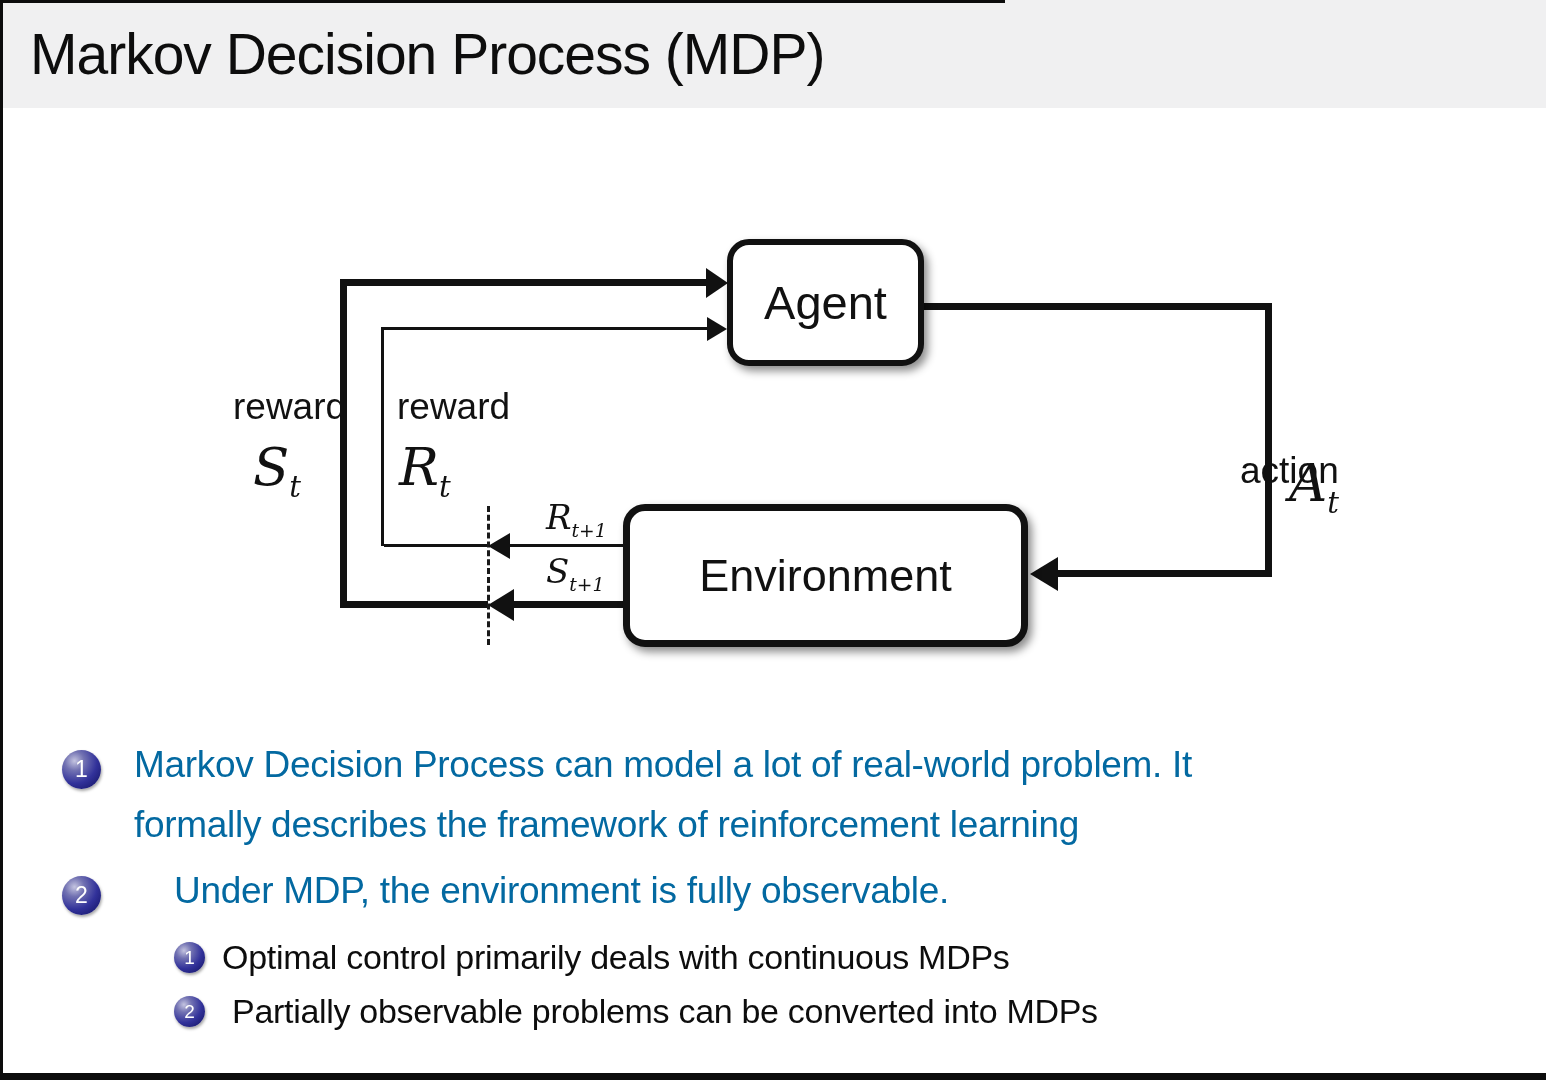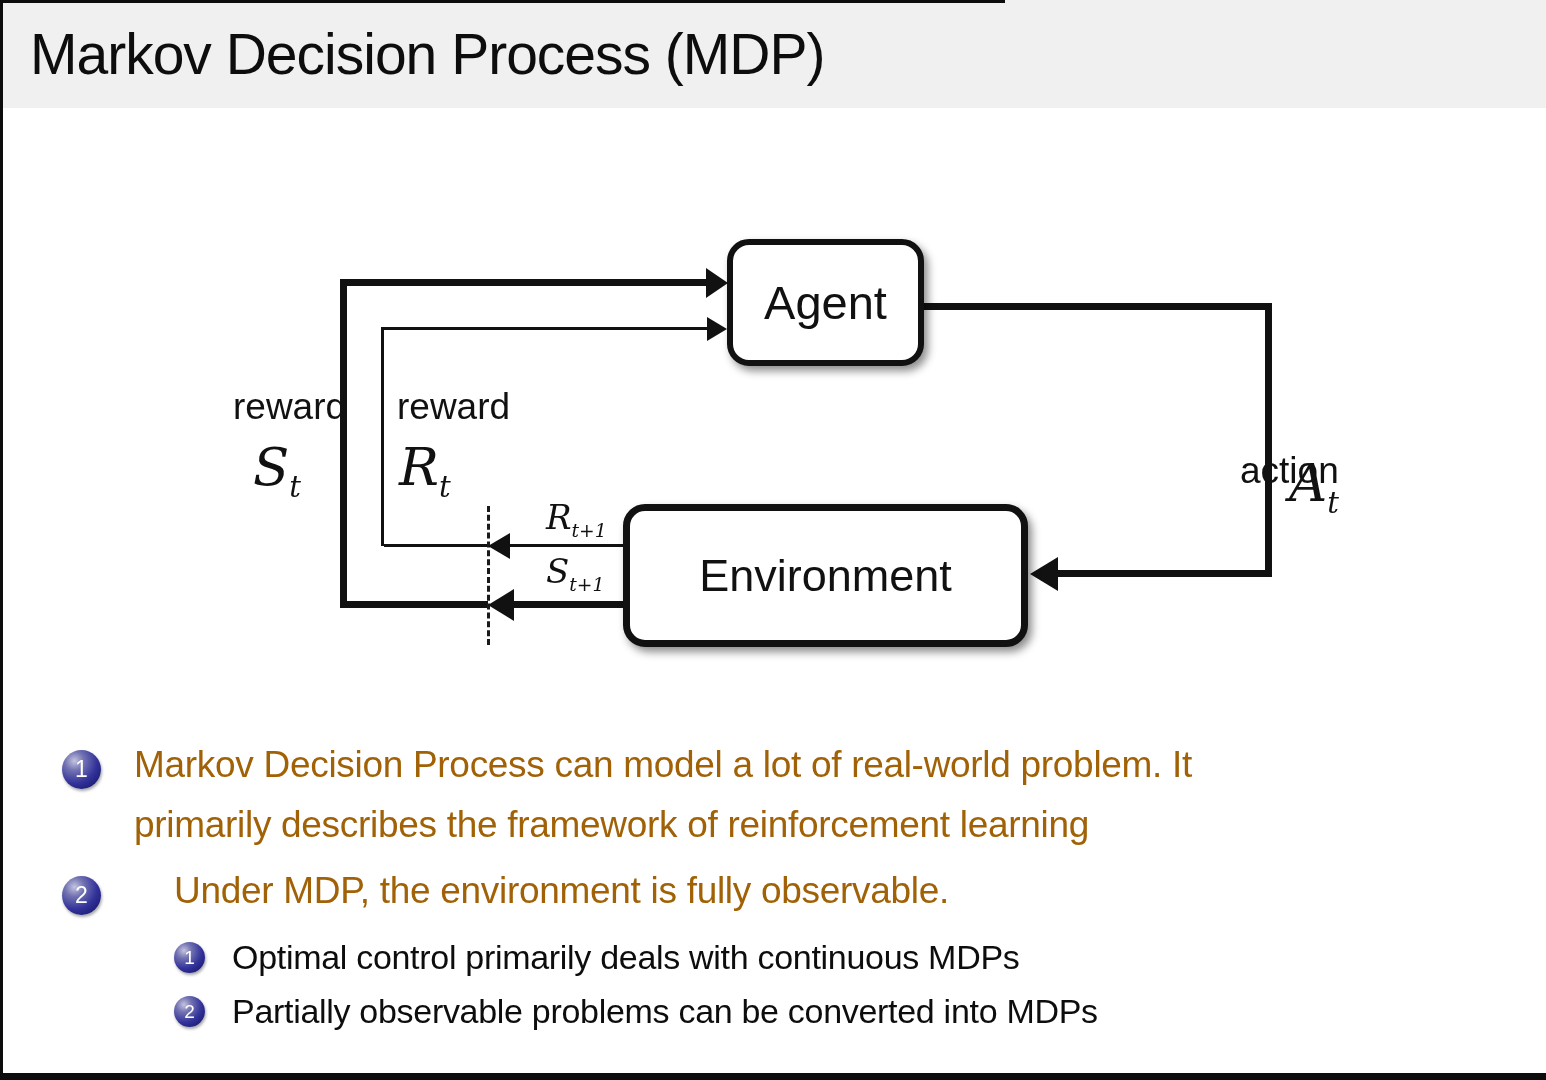--- a/index.html
+++ b/index.html
@@ -71,26 +71,26 @@
     background:radial-gradient(circle at 32% 28%, #c4c4e0 0%, #7272b2 25%, #32329a 58%, #1b1b72 85%, #12125e 100%);
     box-shadow:1px 2px 3px rgba(0,0,0,0.35);
     display:flex;align-items:center;justify-content:center;
   }
   .ball-big{width:39px;height:39px;font-size:23px;}
   .ball-small{width:31px;height:31px;font-size:19px;}
   .b1{left:62px;top:750px;}
   .b2{left:62px;top:876px;}
   .b21{left:174px;top:942px;}
   .b22{left:174px;top:996px;}
-  .itext{position:absolute;font-size:37px;letter-spacing:-0.3px;white-space:nowrap;color:#a16207;}
+  .itext{position:absolute;font-size:37px;letter-spacing:-0.3px;white-space:nowrap;color:#0369a1;}
   .t1a{left:134px;top:744px;}
   .t1b{left:134px;top:804px;}
   .t2{left:134px;top:870px;margin-left:40px;}
   .stext{position:absolute;font-size:34px;letter-spacing:-0.3px;white-space:nowrap;color:#0d0d0d;}
-  .t21{left:232px;top:938px;text-align:right;}
+  .t21{left:222px;top:938px;text-align:right;}
   .t22{left:232px;top:992px;}
 </style>
 </head>
 <body>
 
 <div class="slide">
 
   <div class="title-band">
     <div class="title">Markov Decision Process (MDP)</div>
   </div>
@@ -135,21 +135,21 @@
     <div class="math m-at"><span>A</span><sub>t</sub></div>
     <div class="math math-sm m-rt1"><span>R</span><sub>t+1</sub></div>
     <div class="math math-sm m-st1"><span>S</span><sub>t+1</sub></div>
   </div>
 
   <div>
     <div class="ball ball-big b1">
         <span>1</span>
       </div>
     <div class="itext t1a">Markov Decision Process can model a lot of real-world problem. It</div>
-    <div class="itext t1b">primarily describes the framework of reinforcement learning</div>
+    <div class="itext t1b">formally describes the framework of reinforcement learning</div>
 
     <div class="ball ball-big b2">
         <span>2</span>
       </div>
     <div class="itext t2">Under MDP, the environment is fully observable.</div>
 
     <div class="ball ball-small b21">
         <span>1</span>
       </div>
     <div class="stext t21">Optimal control primarily deals with continuous MDPs</div>

